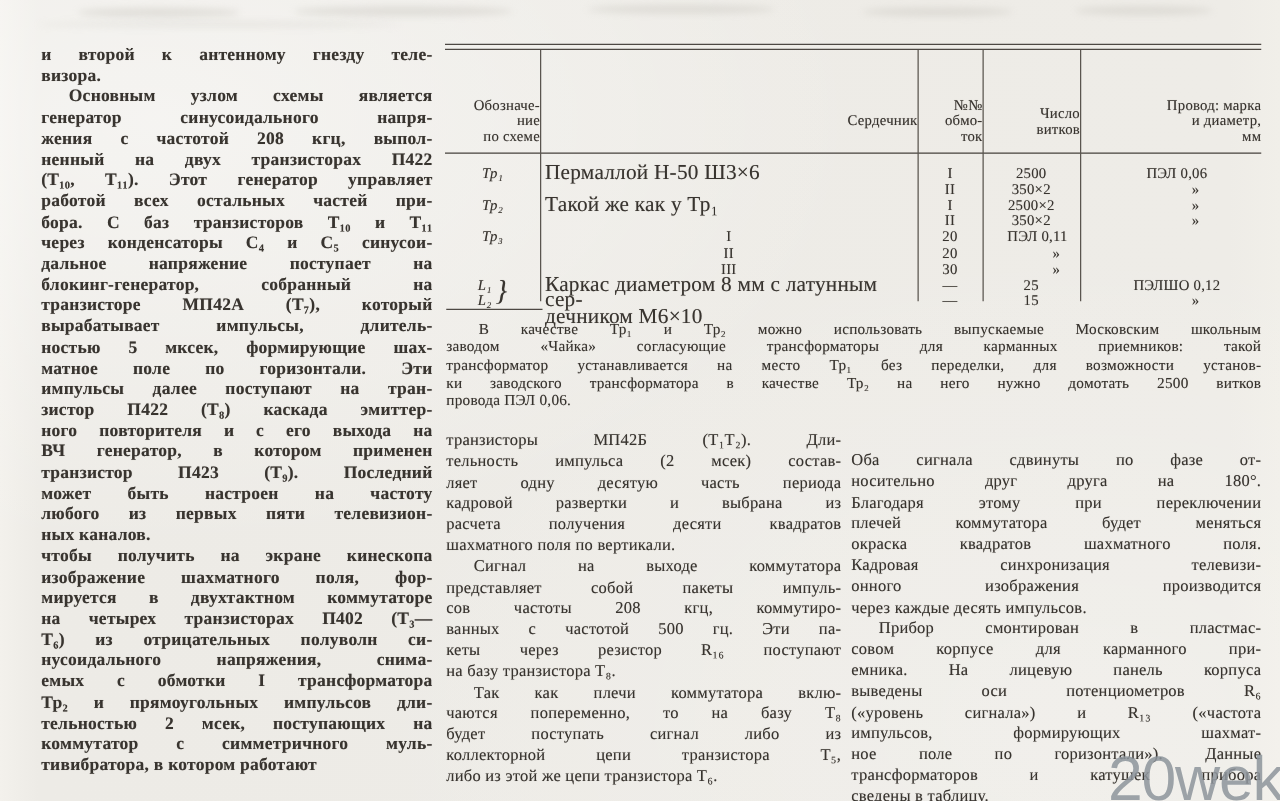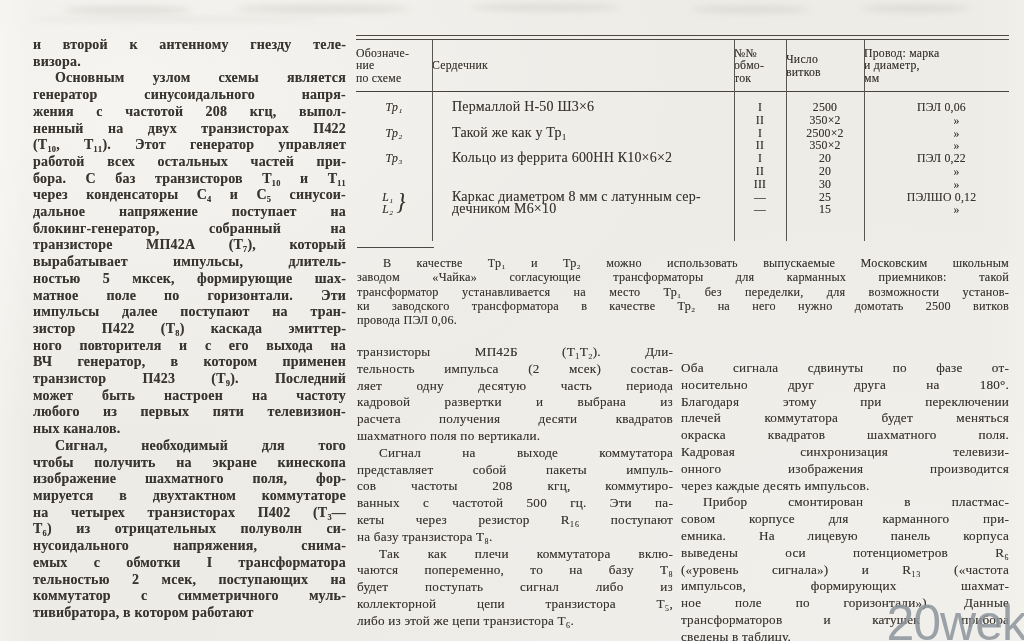--- a/index.html
+++ b/index.html
@@ -21,31 +21,31 @@
   .textcol{position:absolute;}
   .col-left {left:33px;  top:37px;  width:313px; font-size:14px;   line-height:16.7px;font-weight:bold;}
   .col-mid  {left:357px; top:344px; width:316px; font-size:13.2px; line-height:16.8px;}
   .col-right{left:681px; top:344px; width:328px; font-size:13.2px; line-height:16.8px;margin-top:16px;}
   
   .tablewrap{position:absolute;left:356px;top:35px;width:653px;}
   .toprule{height:3px;border-top:1.4px solid #4d4843;border-bottom:1px solid #4d4843;}
   .thead{
     display:grid;grid-template-columns:76px 302px 52px 78px 1fr;
     height:51px;border-bottom:1.5px solid #46413c;
-    align-items:center;text-align:left;
-    font-size:11.8px;line-height:12.6px;white-space:pre-line;
+    align-items:center;text-align:right;
+    font-size:11.8px;line-height:12.6px;white-space:pre-line;margin-top:31px;
   }
   .tbody{padding-top:9px;min-height:145px;}
   .trow{display:grid;grid-template-columns:76px 302px 52px 78px 1fr;}
   .ln{line-height:12.8px;font-size:11.8px;}
   .des{font-style:italic;text-align:center;}
   .des .ln{line-height:12.8px;}
   .desflex{display:flex;align-items:flex-start;justify-content:center;gap:3px;}
   .brace{font-size:23px;font-weight:normal;line-height:1;transform:translateY(-1px);}
-  .core{font-size:14px;line-height:12.8px;padding-left:20px;white-space:pre-line;text-align:left;}
+  .core{font-size:17px;line-height:12.8px;padding-left:4px;white-space:pre-line;text-align:left;}
   .wnd .ln,.turns .ln{text-align:center;}
   .wire .ln{text-align:center;padding-left:10px;}
   .wire .ln.ditto{padding-left:40px;}
   .vline{position:absolute;top:5px;height:201px;width:1px;background:#5a554f;}
   .v1{left:76px}.v2{left:378px}.v3{left:430px}.v4{left:508px}
   
   .fnrule{position:absolute;left:357px;top:247px;width:77px;border-top:1.2px solid #4d4843;}
   .footnote{position:absolute;left:357px;top:256px;width:652px;font-size:12.2px;line-height:14.3px;}
   .footnote .jline.indent{padding-left:26px;}
   
@@ -94,28 +94,28 @@
       <div class="jline">ностью 5 мксек, формирующие шах-</div>
       <div class="jline">матное поле по горизонтали. Эти</div>
       <div class="jline">импульсы далее поступают на тран-</div>
       <div class="jline">зистор П422 (Т₈) каскада эмиттер-</div>
       <div class="jline">ного повторителя и с его выхода на</div>
       <div class="jline">ВЧ генератор, в котором применен</div>
       <div class="jline">транзистор П423 (Т₉). Последний</div>
       <div class="jline">может быть настроен на частоту</div>
       <div class="jline">любого из первых пяти телевизион-</div>
       <div class="jline para-end">ных каналов.</div>
-      <div class="jline indent">Сигнал, необходимый для того</div>
       <div class="jline">чтобы получить на экране кинескопа</div>
       <div class="jline">изображение шахматного поля, фор-</div>
       <div class="jline">мируется в двухтактном коммутаторе</div>
       <div class="jline">на четырех транзисторах П402 (Т₃—</div>
       <div class="jline">Т₆) из отрицательных полуволн си-</div>
       <div class="jline">нусоидального напряжения, снима-</div>
       <div class="jline">емых с обмотки I трансформатора</div>
+      <div class="jline">Тр₂ и прямоугольных импульсов дли-</div>
       <div class="jline">тельностью 2 мсек, поступающих на</div>
       <div class="jline">коммутатор с симметричного муль-</div>
       <div class="jline para-end">тивибратора, в котором работают</div>
     </div>
 
   <div class="tablewrap">
     <div class="toprule"></div>
     <div class="thead">
       <div>Обозначе-
 ние
@@ -164,33 +164,32 @@
           </div>
           <div class="wire">
             <div class="ln ditto">»</div>
             <div class="ln ditto">»</div>
           </div>
         </div>
         <div class="trow">
           <div class="des">
             <div class="ln">Тр₃</div>
           </div>
-          <div class="core">Кольцо из феррита 600НН К10×6×2</div>
           <div class="wnd">
             <div class="ln">I</div>
             <div class="ln">II</div>
             <div class="ln">III</div>
           </div>
           <div class="turns">
             <div class="ln">20</div>
             <div class="ln">20</div>
             <div class="ln">30</div>
           </div>
           <div class="wire">
-            <div class="ln">ПЭЛ 0,22</div>
+            <div class="ln">ПЭЛ 0,11</div>
             <div class="ln ditto">»</div>
             <div class="ln ditto">»</div>
           </div>
         </div>
         <div class="trow">
           <div class="des">
             <div class="desflex">
               <div class="">
                 <div class="ln">L₁</div>
                 <div class="ln">L₂</div>

